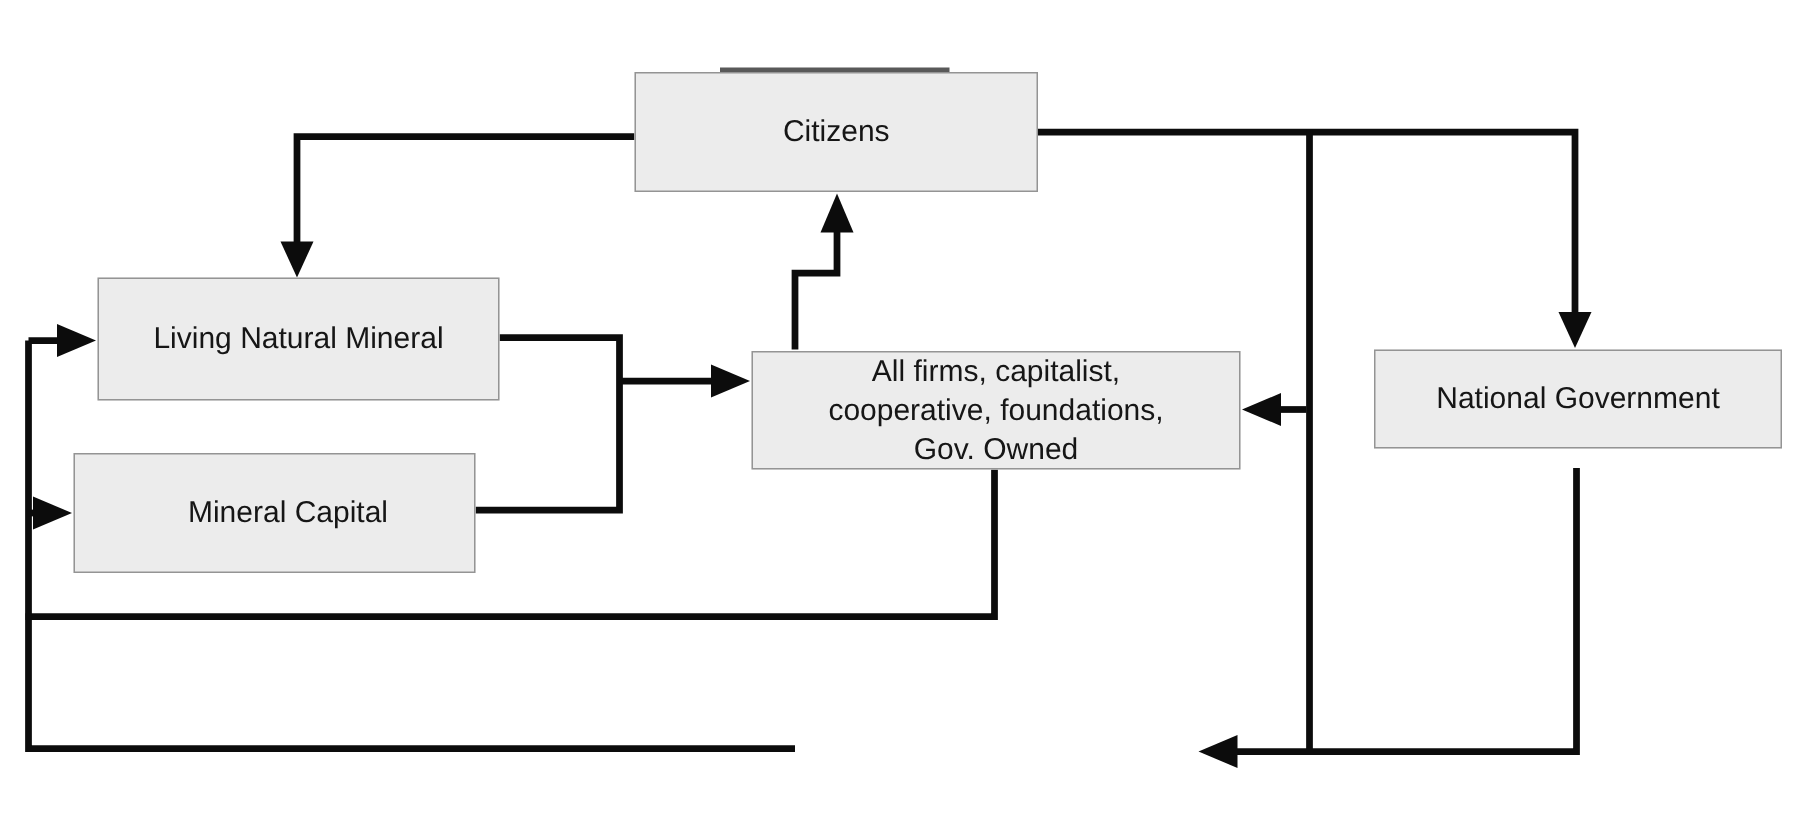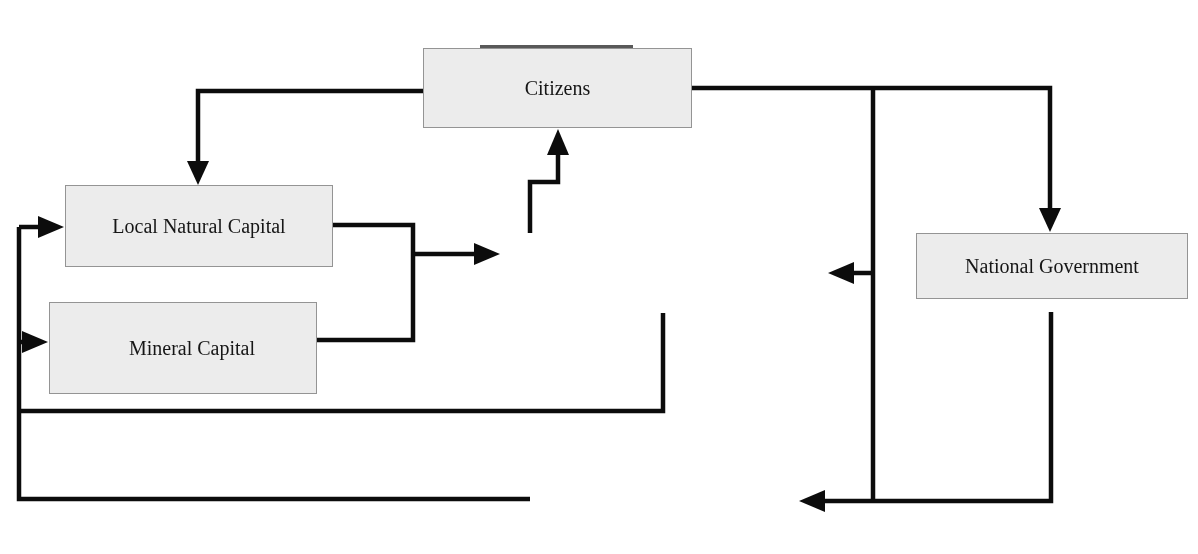--- a/index.html
+++ b/index.html
@@ -2,36 +2,36 @@
 <html style="--bg: #ffffff; --node-fill: #ececec; --node-border: #949494; --line: #0c0c0c; --text: #161616;"><head>
 <meta charset="utf-8">
 <style>
   :root{
     --bg:#ffffff; --node-fill:#ececec; --node-border:#949494;
     --line:#0c0c0c; --text:#161616;
   }
   html,body{margin:0;padding:0;background:var(--bg);}
   .stage{
     position:relative;width:1198px;height:554px;background:var(--bg);
-    font-family:Liberation Serif, serif;color:var(--text);
+    font-family:Liberation Sans, sans-serif;color:var(--text);
     overflow:hidden;
   }
   .wires{position:absolute;left:0;top:0;width:1198px;height:554px;}
   .wires path{fill:none;stroke:var(--line);stroke-width:4.5px;}
   .wires polygon{fill:var(--line);stroke:none;}
   .node{
     position:absolute;box-sizing:border-box;
     background:var(--node-fill);border:1.5px solid var(--node-border);
     display:flex;flex-direction:column;align-items:center;justify-content:center;
     font-size:20px;line-height:26px;text-align:center;
   }
   .node span{display:block;white-space:nowrap;}
   #node-citizens{left:423px;top:48px;width:269px;height:80px;}
   #node-living-natural-capital{left:65px;top:185px;width:268px;height:82px;}
-  #node-mineral-capital{left:49px;top:302px;width:268px;height:92px;padding-left:18px;}
+  #node-mineral-capital{left:49px;top:302px;width:268px;height:80px;padding-left:18px;}
   #node-firms{left:501px;top:234px;width:326px;height:79px;}
   #node-national-government{left:916px;top:233px;width:272px;height:66px;}
   #node-local-authority{left:530px;top:463px;width:268px;height:79px;}
   .top-artifact{
     position:absolute;left:480px;top:45px;width:153px;height:4px;
     background:#3c3c3c;opacity:.85;
   }
 </style>
 </head>
 <body>
@@ -72,26 +72,31 @@
     <polygon points="48,342 22,331 22,353"></polygon>
   </svg>
 
   <div class="top-artifact"></div>
 
   <div class="node" id="node-citizens">
     <span>Citizens</span>
   </div>
 
   <div class="node" id="node-living-natural-capital">
-    <span>Local Natural Capital</span>
+    <span>Living Natural Mineral</span>
   </div>
 
   <div class="node" id="node-mineral-capital">
     <span>Mineral Capital</span>
   </div>
 
+  <div class="node" id="node-firms">
+    <span>All firms, capitalist,</span>
+    <span>cooperative, foundations,</span>
+    <span>Gov. Owned</span>
+  </div>
 
   <div class="node" id="node-national-government">
     <span>National Government</span>
   </div>
 
 
 </div>
 
 </body></html>

